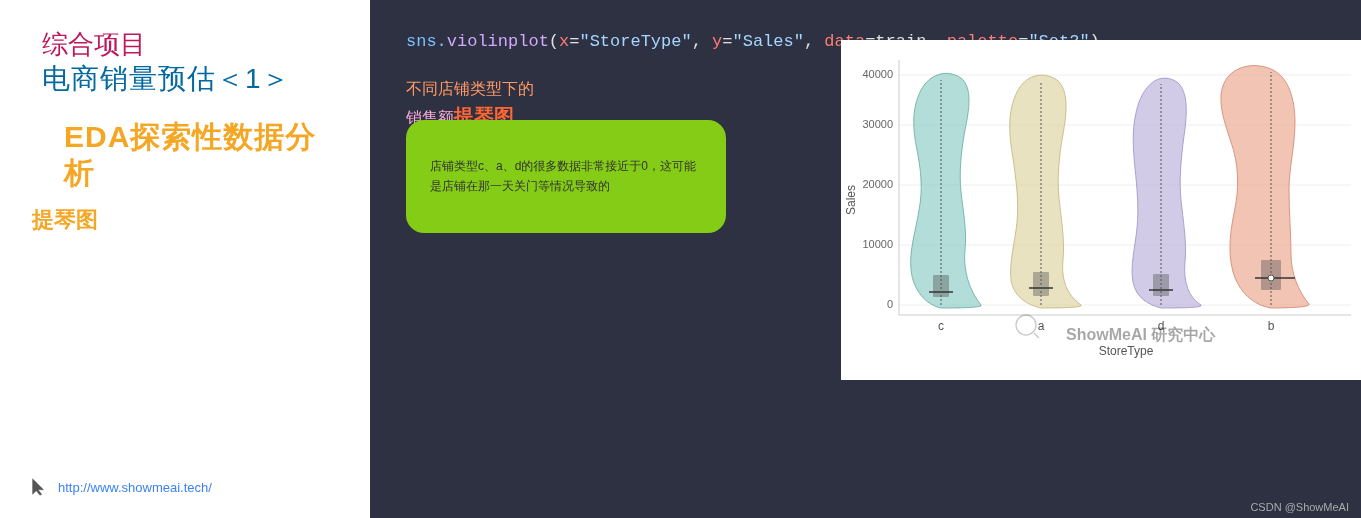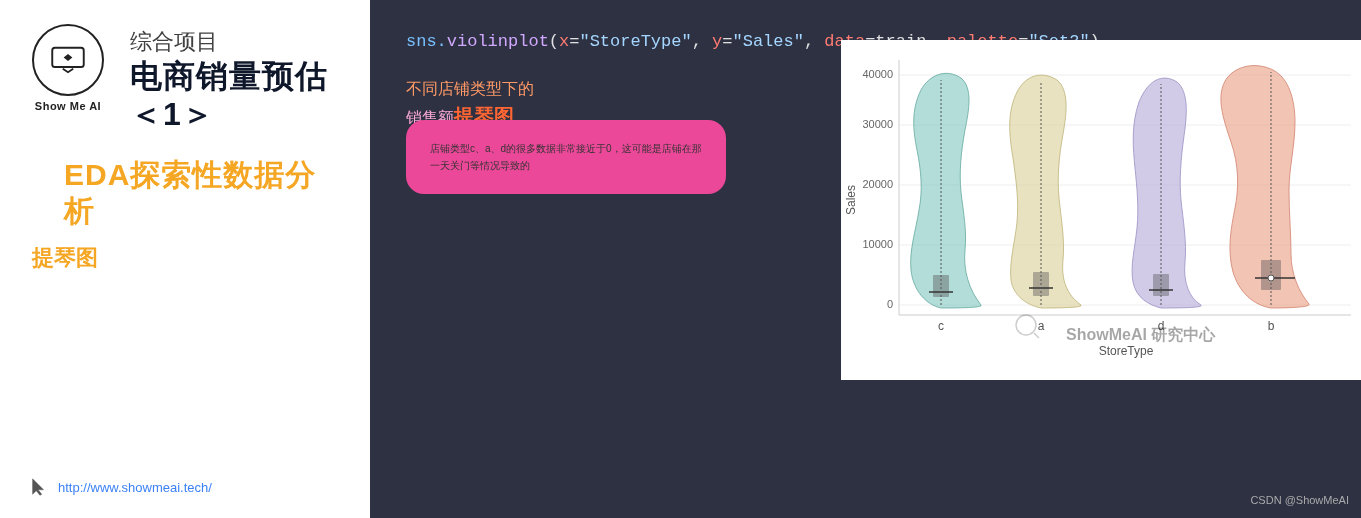--- a/index.html
+++ b/index.html
@@ -57,30 +57,30 @@
       text-align: center;
       margin-top: 2px;
     }
 
     .subtitle-block {
       margin-top: 4px;
       margin-left: 10px;
     }
 
     .subtitle-line1 {
-      font-size: 22px;
-      color: #404040;
+      font-size: 26px;
+      color: #be185d;
       font-weight: 500;
       line-height: 1.3;
     }
 
     .subtitle-line2 {
-      font-size: 32px;
-      color: #0f172a;
-      font-weight: 700;
+      font-size: 28px;
+      color: #0369a1;
+      font-weight: 400;
       line-height: 1.2;
       letter-spacing: 1px;
     }
 
     .eda-title {
       margin-top: 24px;
       font-size: 30px;
       font-weight: 900;
       color: #f5a623;
       line-height: 1.2;
@@ -162,24 +162,24 @@
 
     
     .annotation-area {
       position: absolute;
       left: 36px;
       top: 120px;
       width: 320px;
     }
 
     .speech-bubble {
-      background: #ec4899;
+      background: #84cc16;
       border-radius: 18px;
-      padding: 20px 24px;
-      font-size: 10px;
+      padding: 36px 24px;
+      font-size: 12px;
       color: #333;
       line-height: 1.7;
       position: relative;
     }
 
     
     .violin-chart-area {
       position: absolute;
       right: 0;
       top: 40px;
@@ -214,51 +214,40 @@
       text-orientation: mixed;
       letter-spacing: 2px;
       transform: rotate(180deg);
       white-space: nowrap;
       font-style: italic;
     }
 
     
     .bottom-bar {
       position: absolute;
-      bottom: 7px;
+      bottom: 0;
       right: 0;
       left: 0;
       height: 22px;
       display: flex;
       justify-content: flex-end;
       align-items: center;
       padding: 0 12px;
     }
 
     .csdn-text {
       font-size: 11px;
       color: #aaa;
     }
   </style>
 </head>
 <body>
 
 <div class="left-panel">
   <div style="display:flex; flex-direction:row; align-items:flex-start; gap:16px;">
-    <div class="logo-area">
-      <div class="logo-circle">
-
-        <svg viewBox="0 0 40 32" fill="none" xmlns="http://www.w3.org/2000/svg">
-          <rect x="2" y="2" width="36" height="22" rx="3" stroke="#222" stroke-width="2.2" fill="none"></rect>
-          <path d="M14 26 L20 30 L26 26" stroke="#222" stroke-width="2" fill="none"></path>
-          <path d="M15 13 L20 9 L25 13 L20 17 Z" fill="#222"></path>
-        </svg>
-      </div>
-      <div class="logo-text">Show Me AI</div>
-    </div>
     <div class="subtitle-block">
       <div class="subtitle-line1">综合项目</div>
       <div class="subtitle-line2">电商销量预估＜1＞</div>
     </div>
   </div>
 
   <div class="eda-title">EDA探索性数据分析</div>
   <div class="violin-label">提琴图</div>
 
   <div class="website-link">

